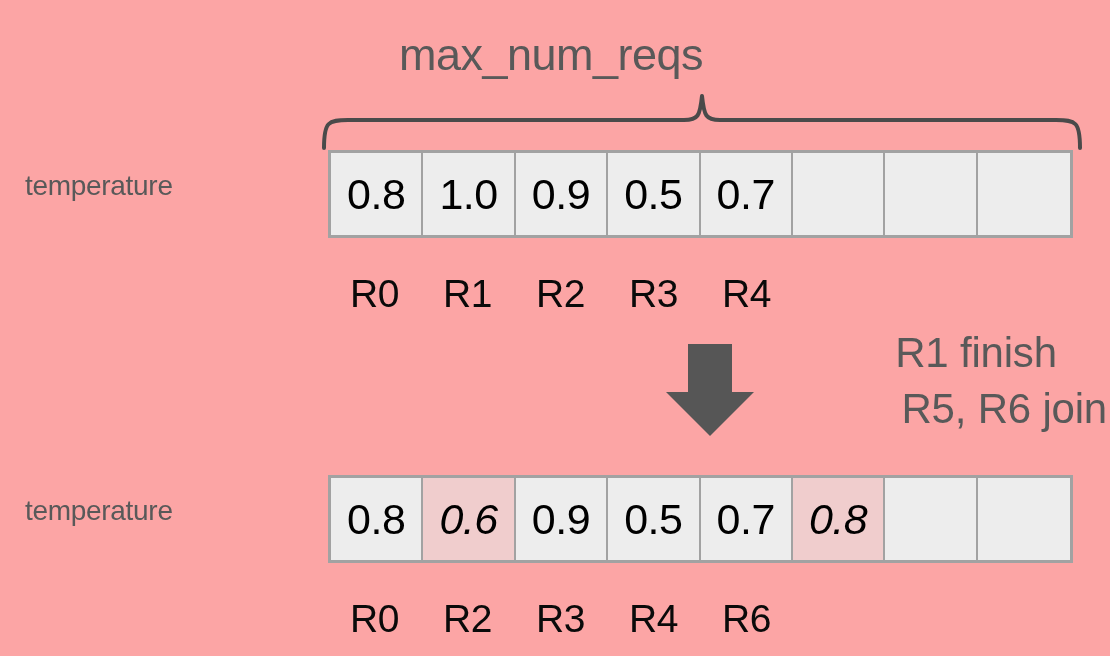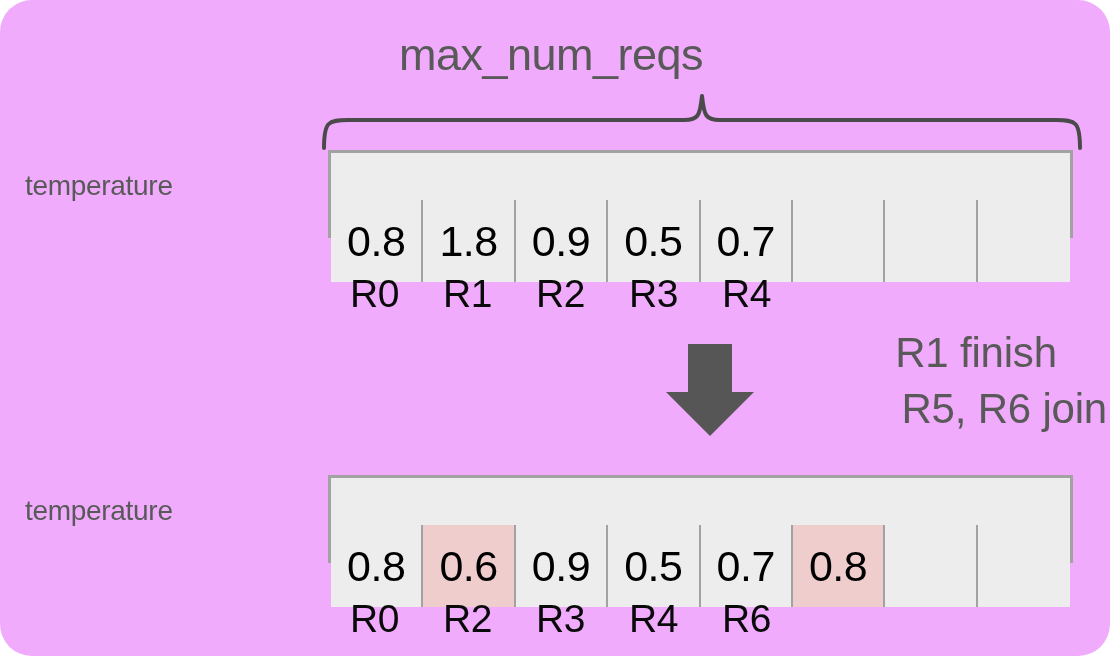--- a/index.html
+++ b/index.html
@@ -8,23 +8,22 @@
     background: #ffffff;
   }
   body {
     font-family: "Liberation Sans", sans-serif;
     -webkit-font-smoothing: antialiased;
   }
   #canvas {
     position: relative;
     width: 1110px;
     height: 656px;
-    background: #f0abfc;
+    background: #fca5a5;
     overflow: hidden;
-    border-radius: 32px;
   }
 
   
   .abs { position: absolute; }
 
   
   .gray-text {
     color: #595959;
     font-family: "Liberation Sans", sans-serif;
     white-space: nowrap;
@@ -63,24 +62,23 @@
     border-right: 2px solid #a2a2a2;
     background: #ededed;
     display: flex;
     align-items: center;
     justify-content: center;
     font-family: "Liberation Sans", sans-serif;
     font-size: 43px;
     color: #000000;
     letter-spacing: -0.5px;
     line-height: 1;
-    margin-top: 47px;
   }
   .cell:last-child { border-right: none; }
-  .cell.highlight { background: #f0cdcd; }
+  .cell.highlight { background: #f0cdcd; font-style: italic; }
 
   
   .idrow {
     position: absolute;
     display: flex;
   }
   .idcell {
     width: 93px;
     text-align: center;
     font-family: "Liberation Sans", sans-serif;
@@ -110,21 +108,21 @@
                C 386 22, 388 26, 402 26
                L 738 26
                C 758 26, 762 28, 762 54" fill="none" stroke="#4a4a4a" stroke-width="4" stroke-linecap="round" stroke-linejoin="round"></path>
     </svg>
   </div>
 
   <div class="abs gray-text row-label" style="left:25px; top:172px;">temperature</div>
 
   <div class="grid" id="grid-before" style="left:328px; top:150px; width:745px;">
     <div class="cell">0.8</div>
-    <div class="cell">1.8</div>
+    <div class="cell">1.0</div>
     <div class="cell">0.9</div>
     <div class="cell">0.5</div>
     <div class="cell">0.7</div>
     <div class="cell"></div>
     <div class="cell"></div>
     <div class="cell"></div>
   </div>
 
   <div class="idrow" style="left:328px; top:258px; width:745px;">
     <div class="idcell">R0</div>

